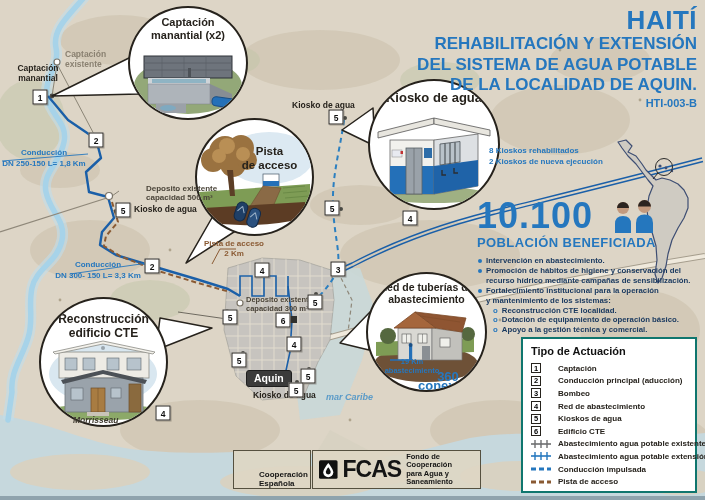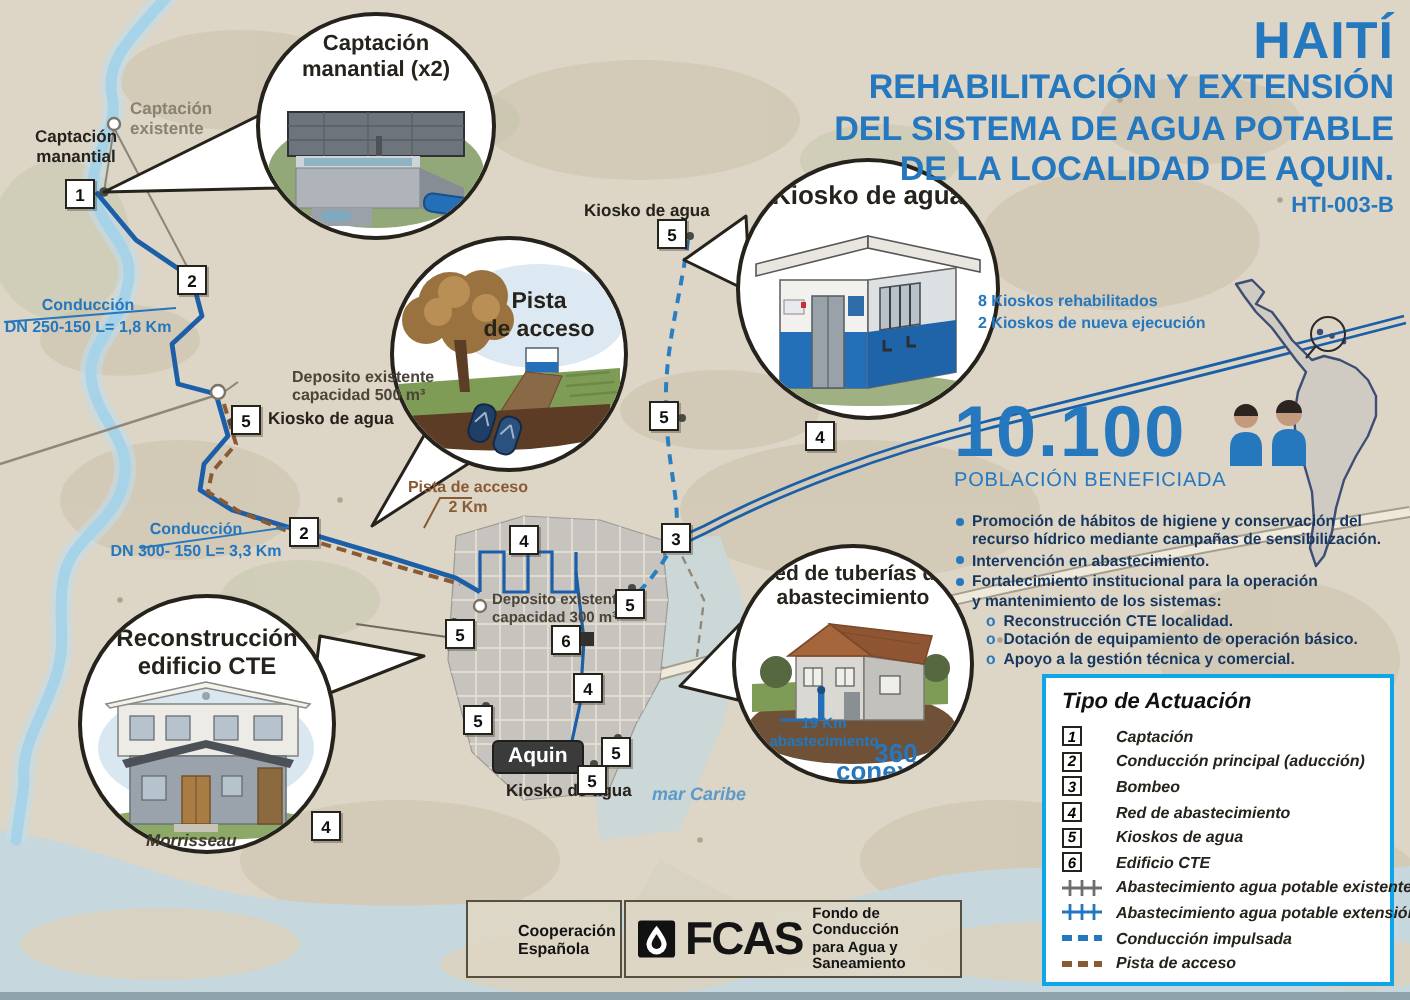--- a/index.html
+++ b/index.html
@@ -39,44 +39,44 @@
        box-shadow:1px 1px 0 rgba(60,55,40,.35);}
   
   #header{position:absolute;right:8px;top:6px;width:430px;text-align:right;z-index:7;color:#2577BE;}
   #header .country{font-size:26px;font-weight:800;letter-spacing:.5px;line-height:28px;}
   #header .sub{font-size:17px;font-weight:600;line-height:20.5px;white-space:pre-line;}
   #header .code{font-size:11px;font-weight:bold;margin-top:1px;}
   
   #stats{position:absolute;left:477px;top:199px;z-index:7;color:#2577BE;}
   #stats .row{display:flex;align-items:flex-end;gap:18px;}
   #stats .big{font-size:36px;font-weight:800;line-height:34px;letter-spacing:1px;}
-  #stats .cap{font-size:10px;font-weight:400;letter-spacing:.4px;margin-top:2px;}
+  #stats .cap{font-size:13px;font-weight:700;letter-spacing:.4px;margin-top:2px;}
   
   #bullets{position:absolute;left:478px;top:256px;width:228px;z-index:7;
            font-size:7.8px;font-weight:bold;color:#17375E;line-height:9.4px;}
   .bul{display:flex;gap:4px;margin-bottom:1px;}
   .bul span:last-child{white-space:pre-line;}
   .bdot{flex:0 0 4px;width:4px;height:4px;border-radius:50%;background:#2577BE;margin-top:2.5px;}
   .sbul{display:flex;gap:4px;padding-left:15px;}
   .so{color:#2577BE;font-weight:bold;}
   
   #legend{position:absolute;left:521px;top:337px;width:176px;height:156px;background:#fff;
-          border:2px solid #0ea5e9;z-index:7;box-sizing:border-box;padding:6px 8px;font-style:italic;}
+          border:2px solid #0f766e;z-index:7;box-sizing:border-box;padding:6px 8px;}
   #legend .lg-title{font-size:11px;font-weight:bold;color:#111;margin-bottom:5px;}
   .lg-row{display:flex;align-items:center;gap:7px;height:12.6px;}
   .lg-lab{font-size:8px;font-weight:bold;color:#26221c;white-space:nowrap;}
   .lg-box{display:inline-flex;width:10px;height:10px;border:1.2px solid #26221c;
           align-items:center;justify-content:center;font-size:7.5px;font-weight:bold;
           box-sizing:border-box;flex:0 0 10px;}
   .lg-sym{display:inline-flex;width:20px;justify-content:flex-start;align-items:center;flex:0 0 20px;}
   
   .logo-box{position:absolute;top:450px;height:39px;background:rgba(222,214,196,.93);
             border:1.5px solid #55503F;box-sizing:border-box;display:flex;align-items:center;
             z-index:7;color:#141414;}
-  #logo-aecid{left:233px;width:78px;padding:0 21px;gap:4px;}
+  #logo-aecid{left:233px;width:78px;padding:0 21px;gap:4px;align-items:flex-end;}
   #logo-aecid .t{font-size:8px;font-weight:bold;line-height:9px;white-space:pre-line;}
   #logo-fcas{left:312px;width:169px;padding:0 6px;gap:5px;}
   #logo-fcas .ac{font-size:23px;font-weight:800;letter-spacing:-1px;}
   #logo-fcas .t{font-size:7.5px;font-weight:bold;line-height:8.5px;white-space:pre-line;}
 </style>
 </head>
 <body>
 
 <div id="stage">
 
@@ -431,25 +431,25 @@
         <circle cx="33.5" cy="7.5" r="6.5" fill="#C39A7E"></circle>
         <path d="M27,7.5 a6.5,6.5 0 0 1 13,0 z" fill="#2b2420"></path>
       </svg>
     </div>
     <div class="cap">POBLACIÓN BENEFICIADA</div>
   </div>
 
   <div id="bullets">
       <div class="bul">
         <span class="bdot"></span>
-        <span>Promoción de hábitos de higiene y conservación del recurso hídrico mediante campañas de sensibilización.</span>
+        <span>Intervención en abastecimiento.</span>
       </div>
       <div class="bul">
         <span class="bdot"></span>
-        <span>Intervención en abastecimiento.</span>
+        <span>Promoción de hábitos de higiene y conservación del recurso hídrico mediante campañas de sensibilización.</span>
       </div>
       <div class="bul">
         <span class="bdot"></span>
         <span>Fortalecimiento institucional para la operación
 y mantenimiento de los sistemas:</span>
       </div>
       <div class="sbul">
         <span class="so">o</span>
         <span>Reconstrucción CTE localidad.</span>
       </div>
@@ -551,17 +551,17 @@
     <div class="t">Cooperación
 Española</div>
   </div>
   <div class="logo-box" id="logo-fcas">
     <svg width="25" height="25" viewBox="0 0 24 24">
       <rect x="0" y="0" width="24" height="24" rx="2" fill="#111"></rect>
       <path d="M12,3.5 C12,3.5 5.5,11.5 5.5,15.5 a6.5,6.5 0 0 0 13,0 C18.5,11.5 12,3.5 12,3.5 Z" fill="#fff"></path>
       <path d="M12,9 C12,9 8.8,13.2 8.8,15.3 a3.2,3.2 0 0 0 6.4,0 C15.2,13.2 12,9 12,9 Z" fill="#111"></path>
     </svg>
     <div class="ac">FCAS</div>
-    <div class="t">Fondo de Conducción
+    <div class="t">Fondo de Cooperación
 para Agua y Saneamiento</div>
   </div>
 
 </div>
 
 </body></html>

